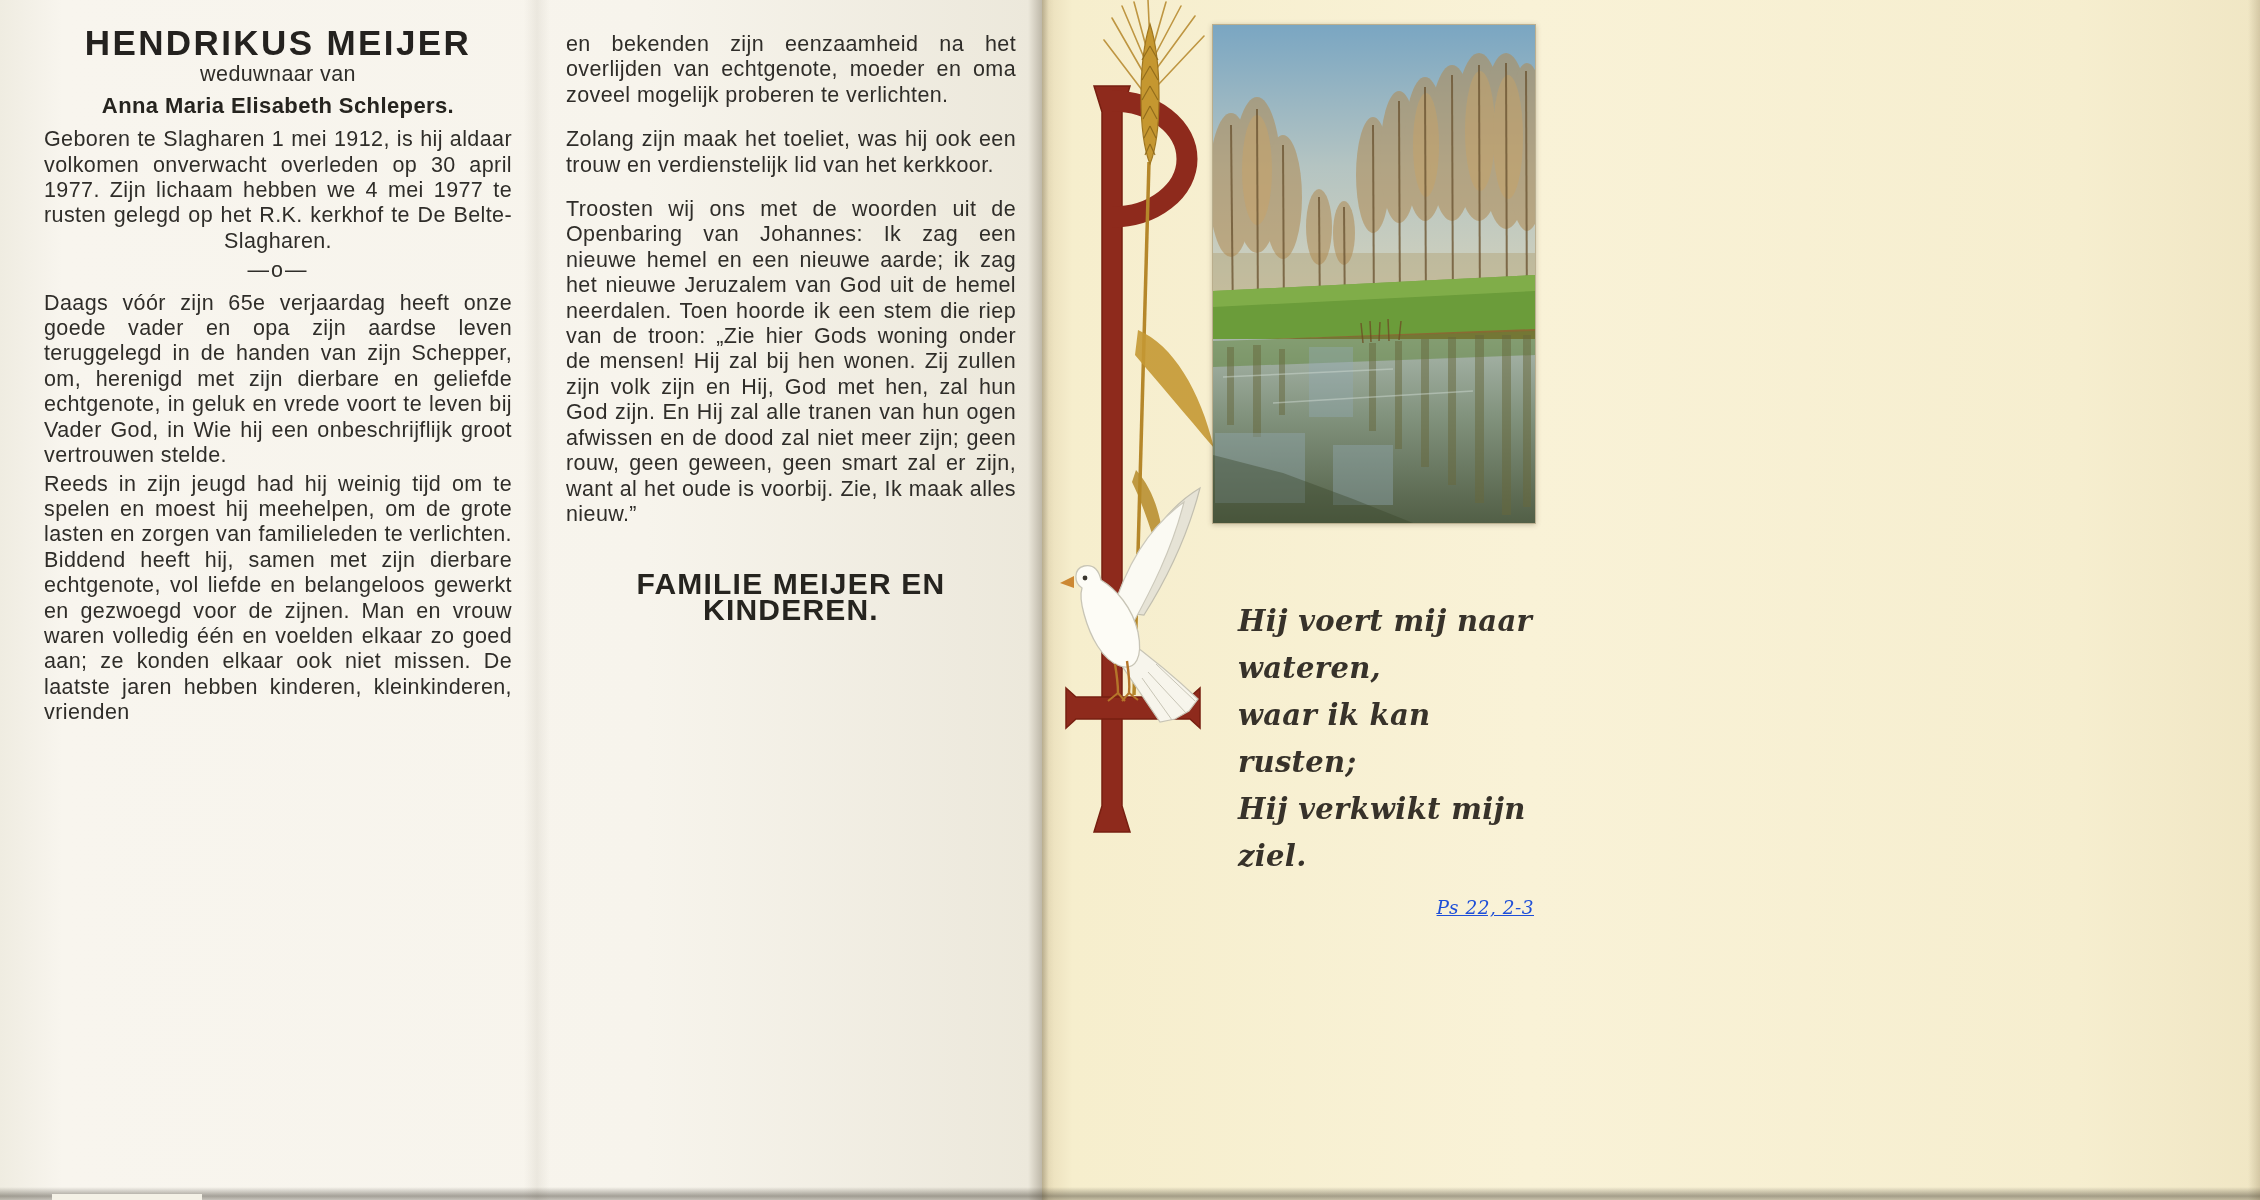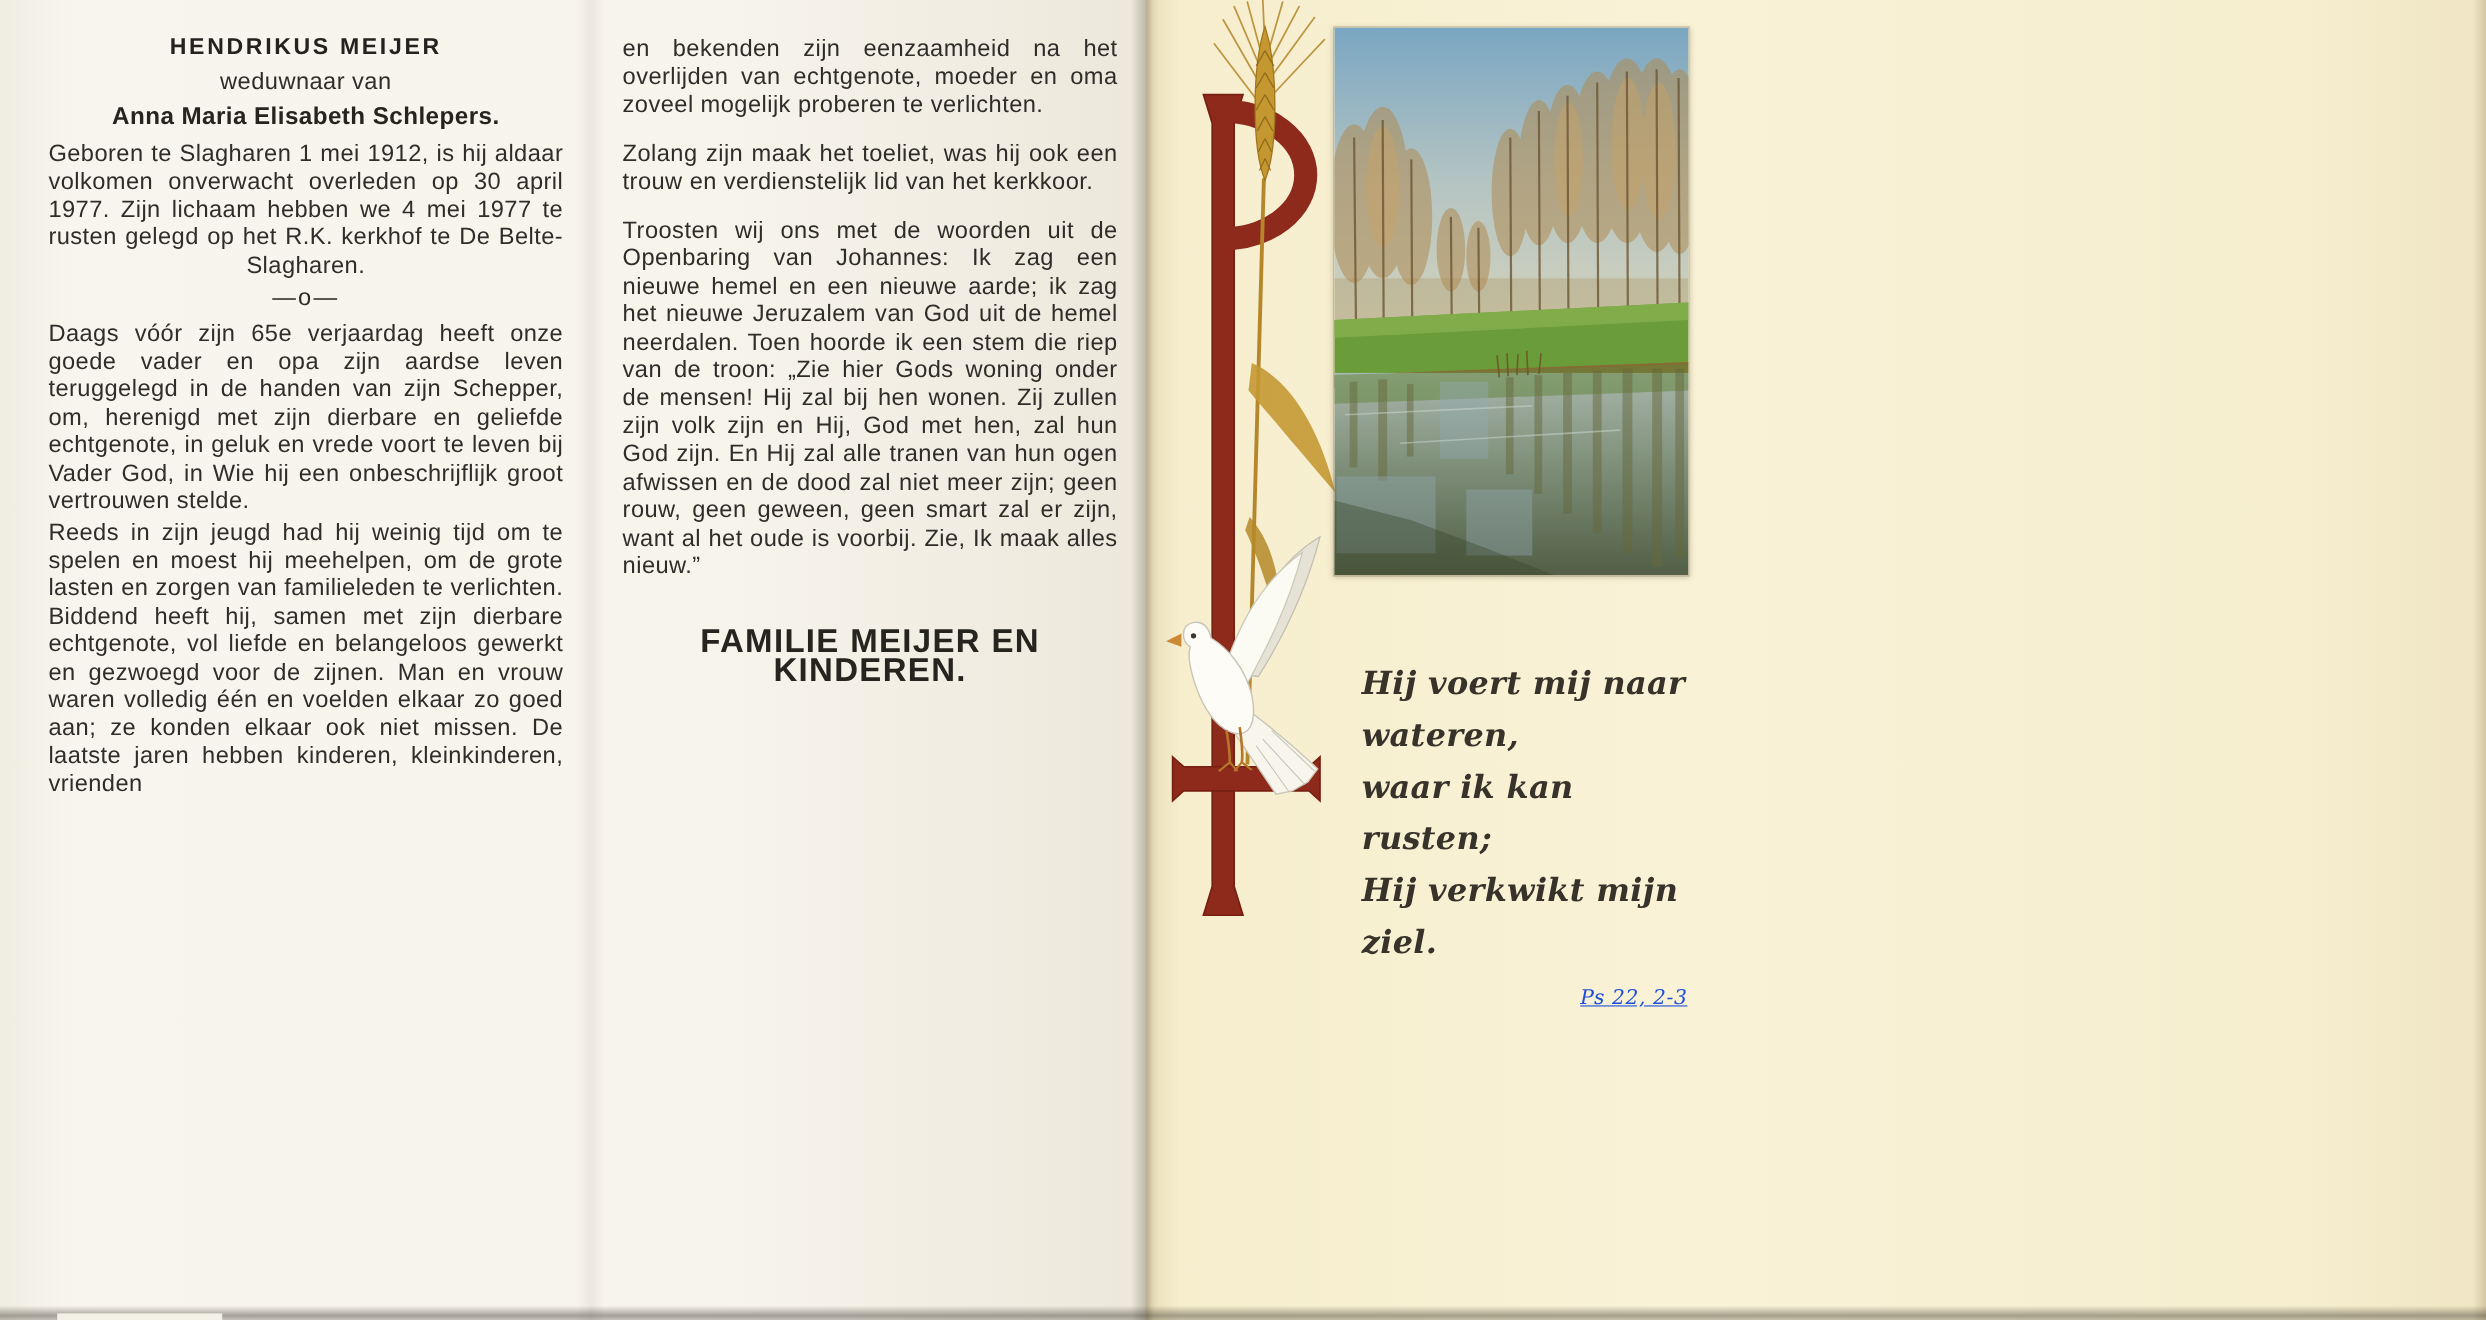--- a/index.html
+++ b/index.html
@@ -11,21 +11,21 @@
     background:linear-gradient(to right,#e8dcb8 0%,#f6eecd 2.5%,#f9f2d7 40%,#f6eecf 85%,#f0e6c4 100%);}
   .fold-center{position:absolute;left:524px;top:0;width:26px;height:1200px;
     background:linear-gradient(to right,rgba(110,100,80,0),rgba(110,100,80,.09) 50%,rgba(110,100,80,0));}
   .fold-main{position:absolute;left:1028px;top:0;width:26px;height:1200px;
     background:linear-gradient(to right,rgba(80,70,50,0),rgba(80,70,50,.30) 55%,rgba(80,70,50,.04) 80%,rgba(80,70,50,0));}
   .text-col{position:absolute;color:#2f2d29;font-size:21.5px;line-height:25.4px;
     letter-spacing:.4px;text-align:justify;}
   .col-left{left:44px;top:30px;width:468px;}
   .col-mid{left:566px;top:32px;width:450px;}
   .dedication{text-align:center;letter-spacing:.6px;margin-bottom:4px;}
-  .name{text-align:center;font-weight:bold;font-size:21px;letter-spacing:2.4px;color:#24221f;margin-bottom:7px;}
+  .name{text-align:center;font-weight:bold;font-size:35px;letter-spacing:2.4px;color:#24221f;margin-bottom:7px;}
   .relation{text-align:center;margin-bottom:5px;}
   .spouse{text-align:center;font-weight:bold;font-size:22px;letter-spacing:.4px;color:#26241f;margin-bottom:9px;}
   .para{margin:0 0 3px 0;}
   .para-birth{text-align-last:center;}
   .divider{text-align:center;letter-spacing:2px;margin:4px 0 7px 0;}
   .col-mid .para{margin-bottom:19px;}
   .col-mid .para-revelation{margin-bottom:44px;}
   .col-mid .para-thanks{margin-bottom:14px;}
   .signature{text-align:center;font-weight:600;font-size:30px;letter-spacing:1.2px;color:#26241f;margin-top:8px;}
   .emblem{position:absolute;left:1048px;top:0;width:180px;height:860px;}

